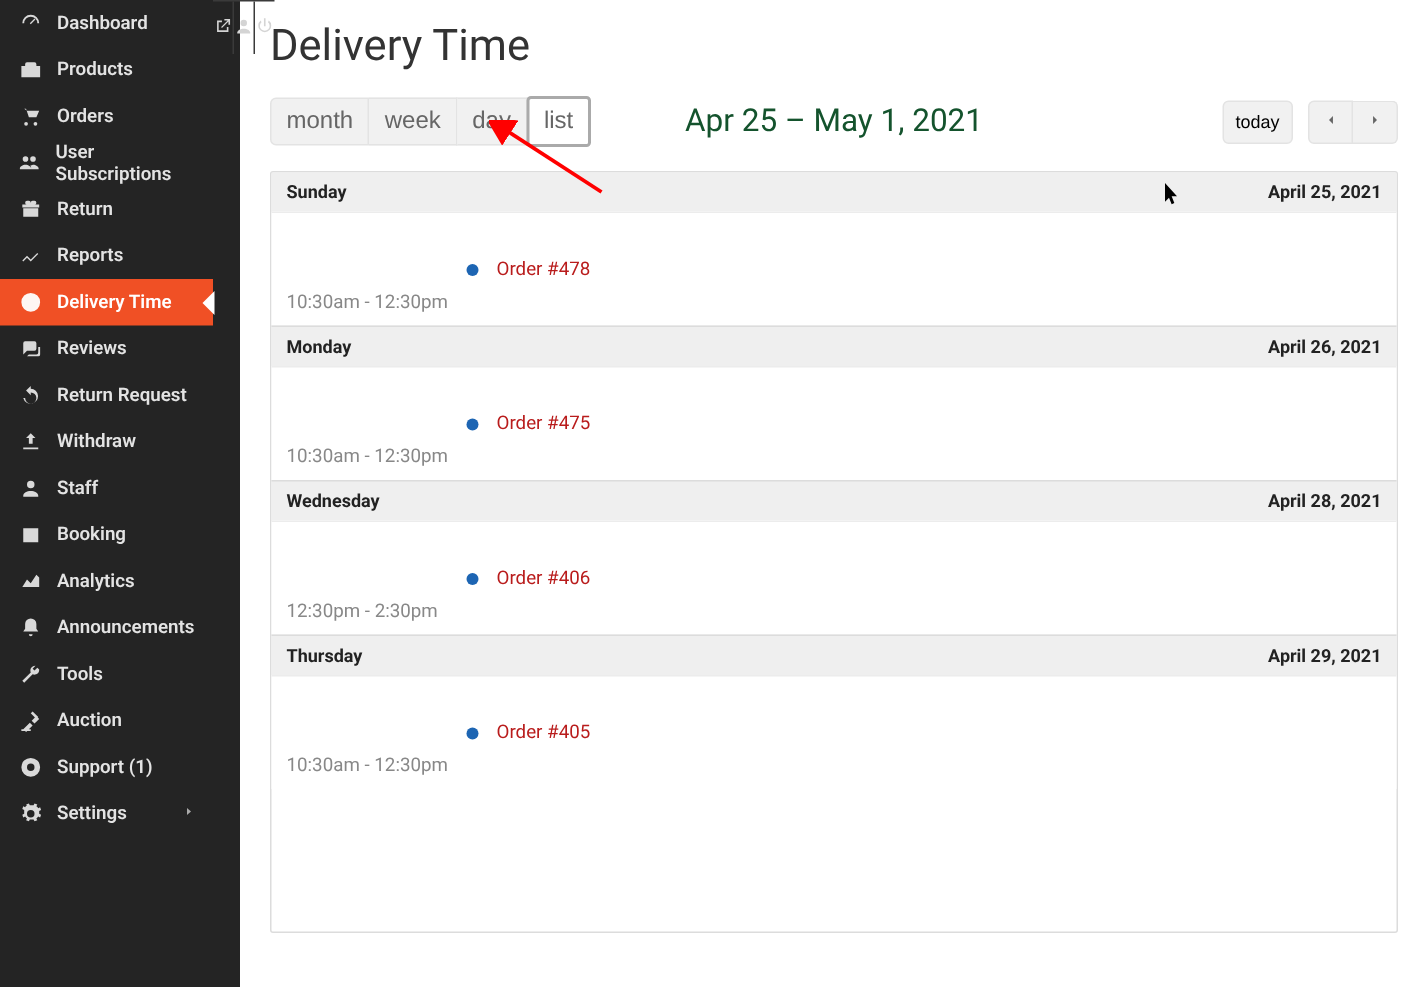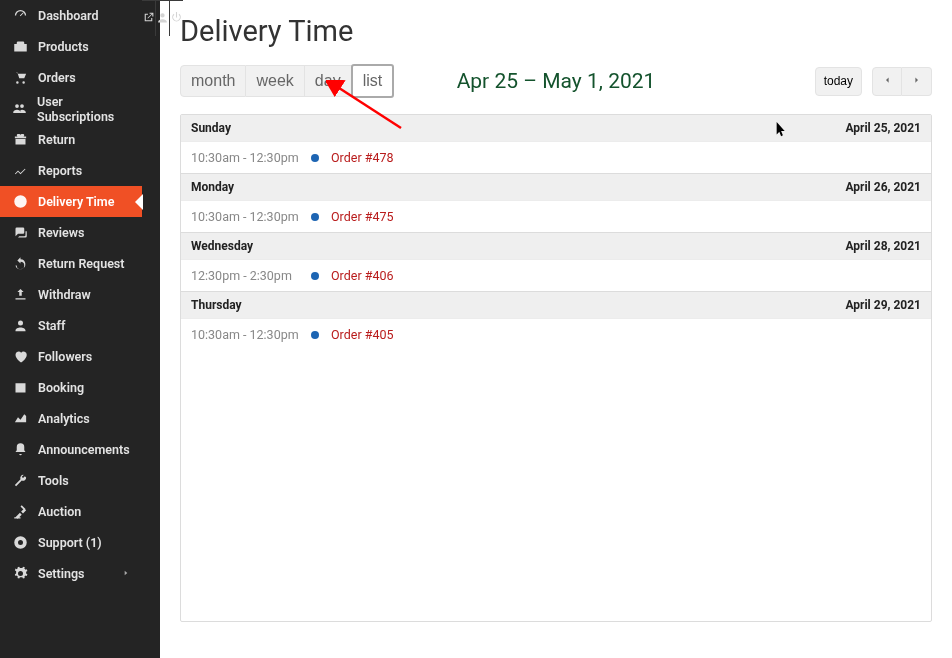--- a/index.html
+++ b/index.html
@@ -192,20 +192,21 @@
     padding: 8px 10px;
     font-size: 12.5px;
     color: #444;
     border-top: 1px solid #ececec;
     background:#fff;
     cursor: pointer;
   }
   .event-time {
     color: #888;
     width: 120px;
+    margin-top: 44px;
   }
   .event-dot {
     width: 8px; height: 8px;
     border-radius: 50%;
     background: #1d65b3;
     margin-right: 12px;
   }
   .event-title { color: #b91c1c; }
 
   
@@ -312,28 +313,20 @@
         </span>
       <span>Withdraw</span>
     </div>
     <div class="nav-item">
       <span class="nav-icon">
           <svg viewBox="0 0 24 24">
             <path d="M12 12a4 4 0 100-8 4 4 0 000 8zm-8 8c0-3 4-5 8-5s8 2 8 5v1H4v-1z"></path>
           </svg>
         </span>
       <span>Staff</span>
-    </div>
-    <div class="nav-item">
-      <span class="nav-icon">
-          <svg viewBox="0 0 24 24">
-            <path d="M12 21s-8-6-8-12a5 5 0 019-3 5 5 0 019 3c0 6-8 12-8 12z"></path>
-          </svg>
-        </span>
-      <span>Followers</span>
     </div>
     <div class="nav-item">
       <span class="nav-icon">
           <svg viewBox="0 0 24 24">
             <path d="M4 5h16v15H4V5zm0 4h16M8 3v4m8-4v4"></path>
           </svg>
         </span>
       <span>Booking</span>
     </div>
     <div class="nav-item">

